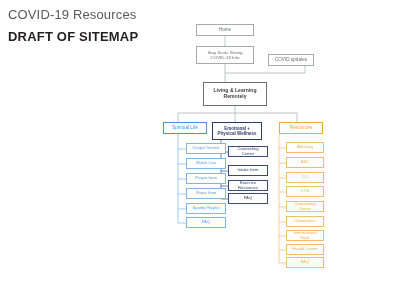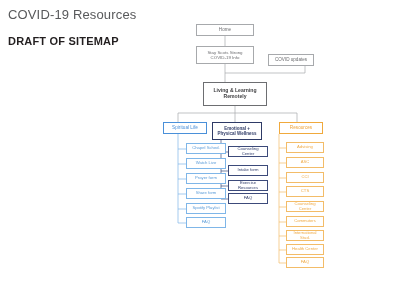--- a/index.html
+++ b/index.html
@@ -23,26 +23,26 @@
     top: 7px;
     line-height: 1.25;
   }
   #title-block .t-sub {
     font-size: 13px;
     color: #58595b;
     letter-spacing: 0.15px;
     white-space: nowrap;
   }
   #title-block .t-main {
-    font-size: 11px;
+    font-size: 13px;
     font-weight: bold;
     color: #231f20;
     letter-spacing: 0.2px;
     white-space: nowrap;
-    margin-top: 12px;
+    margin-top: 6px;
   }
 
   
   #diagram {
     position: absolute;
     left: 0;
     top: 0;
     width: 400px;
     height: 284px;
   }

